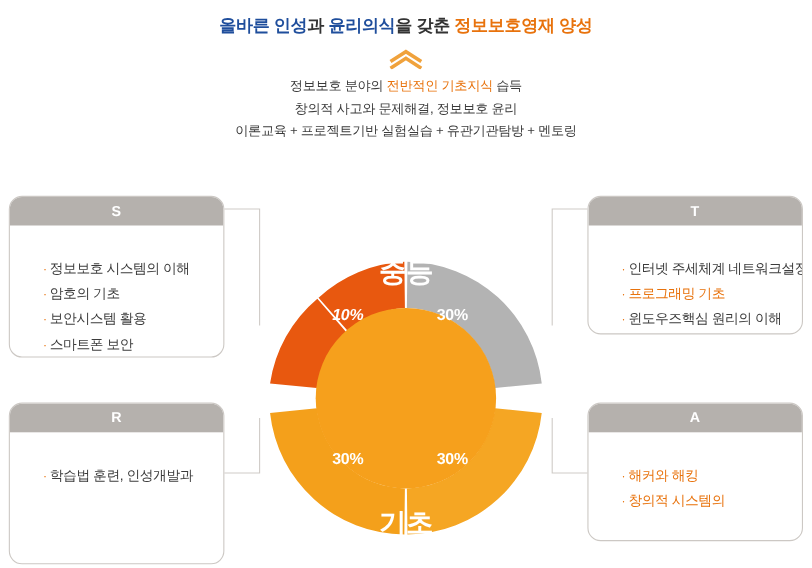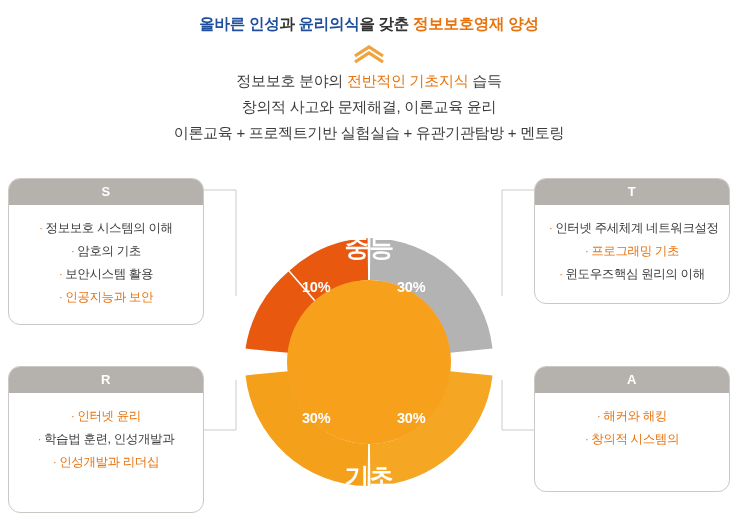--- a/index.html
+++ b/index.html
@@ -37,21 +37,21 @@
   #chevron {
     margin-top: 8px;
     height: 22px;
     display: flex;
     align-items: center;
     justify-content: center;
   }
 
   #subtitle {
     margin-top: 4px;
-    font-size: 15px;
+    font-size: 12px;
     color: #3b3b3b;
     line-height: 1.72;
     letter-spacing: -0.3px;
   }
   #subtitle .orange { color: #e8720c; }
 
   
   #donut-wrap {
     position: absolute;
     left: 239px;
@@ -80,21 +80,21 @@
     position: absolute;
     color: #ffffff;
     font-size: 14.5px;
     font-weight: bold;
     letter-spacing: -0.2px;
     pointer-events: none;
   }
   #pct-t  { left: 158px; top: 47px; }
   #pct-a  { left: 158px; top: 178px; }
   #pct-r  { left: 63px;  top: 178px; }
-  #pct-s  { left: 63px;  top: 47px; }
+  #pct-s  { left: 63px;  top: 47px; font-style: italic; }
 
   
   .card {
     position: absolute;
     border: 1px solid #ccc8c4;
     border-radius: 12px;
     background: #ffffff;
     box-sizing: border-box;
     overflow: hidden;
   }
@@ -104,24 +104,23 @@
     text-align: center;
     color: #ffffff;
     font-size: 13px;
     font-weight: bold;
     letter-spacing: 0.5px;
   }
   .card-body {
     padding: 12px 14px 10px 14px;
   }
   .card-body ul {
-    margin: 0;
+    margin: 16px;
     padding: 0;
     list-style: none;
-    text-align: center;
   }
   .card-body li {
     font-size: 12.5px;
     line-height: 1.85;
     letter-spacing: -0.4px;
     color: #3b3b3b;
     white-space: nowrap;
   }
   .card-body li .bullet {
     color: #e8720c;
@@ -164,21 +163,21 @@
     <svg width="34" height="20" viewBox="0 0 34 20">
       <path d="M3 13 L17 4 L31 13" fill="none" stroke="#f0a23c" stroke-width="3.2" stroke-linecap="butt"></path>
       <path d="M3 19 L17 10 L31 19" fill="none" stroke="#f0a23c" stroke-width="3.2" stroke-linecap="butt"></path>
     </svg>
   </div>
 
   <div id="subtitle">
     <div>
       <span>정보보호 분야의 </span><span class="orange">전반적인 기초지식</span><span> 습득</span>
     </div>
-    <div>창의적 사고와 문제해결, 이론교육 윤리</div>
+    <div>창의적 사고와 문제해결, 정보보호 윤리</div>
     <div>이론교육 + 프로젝트기반 실험실습 + 유관기관탐방 + 멘토링</div>
   </div>
 </div>
 
 <div id="donut-wrap">
   <svg width="260" height="260" viewBox="0 0 260 260">
 
     <path fill="#b3b3b3" d="M 131.4 6.0 A 124 124 0 0 1 253.5 116.6 L 211.0 120.8 A 82 82 0 0 0 130.9 48.0 Z"></path>
 
     <path fill="#f5a623" d="M 253.5 143.4 A 124 124 0 0 1 131.4 254.0 L 130.9 212.0 A 82 82 0 0 0 211.0 139.2 Z"></path>
@@ -203,43 +202,42 @@
   <div class="pct-label" id="pct-s">10%</div>
 </div>
 
 <div class="card" id="card-s">
   <div class="card-head" style="background: rgb(181, 177, 173);">S</div>
   <div class="card-body">
     <ul>
       <li><span class="bullet">·</span><span>정보보호 시스템의 이해</span></li>
       <li><span class="bullet">·</span><span>암호의 기초</span></li>
       <li><span class="bullet">·</span><span>보안시스템 활용</span></li>
+      <li><span class="bullet">·</span><span>스마트폰 보안</span></li>
       <li class="hl"><span class="bullet">·</span><span>인공지능과 보안</span></li>
     </ul>
   </div>
 </div>
 
 <div class="card" id="card-t">
   <div class="card-head" style="background: rgb(181, 177, 173);">T</div>
   <div class="card-body">
     <ul>
       <li><span class="bullet">·</span><span>인터넷 주세체계 네트워크설정</span></li>
       <li class="hl"><span class="bullet">·</span><span>프로그래밍 기초</span></li>
       <li><span class="bullet">·</span><span>윈도우즈핵심 원리의 이해</span></li>
     </ul>
   </div>
 </div>
 
 <div class="card" id="card-r">
   <div class="card-head" style="background: rgb(181, 177, 173);">R</div>
   <div class="card-body">
     <ul>
-      <li class="hl"><span class="bullet">·</span><span>인터넷 윤리</span></li>
       <li><span class="bullet">·</span><span>학습법 훈련, 인성개발과</span></li>
-      <li class="hl"><span class="bullet">·</span><span>인성개발과 리더십</span></li>
     </ul>
   </div>
 </div>
 
 <div class="card" id="card-a">
   <div class="card-head" style="background: rgb(181, 177, 173);">A</div>
   <div class="card-body">
     <ul>
       <li class="hl"><span class="bullet">·</span><span>해커와 해킹</span></li>
       <li class="hl"><span class="bullet">·</span><span>창의적 시스템의</span></li>

